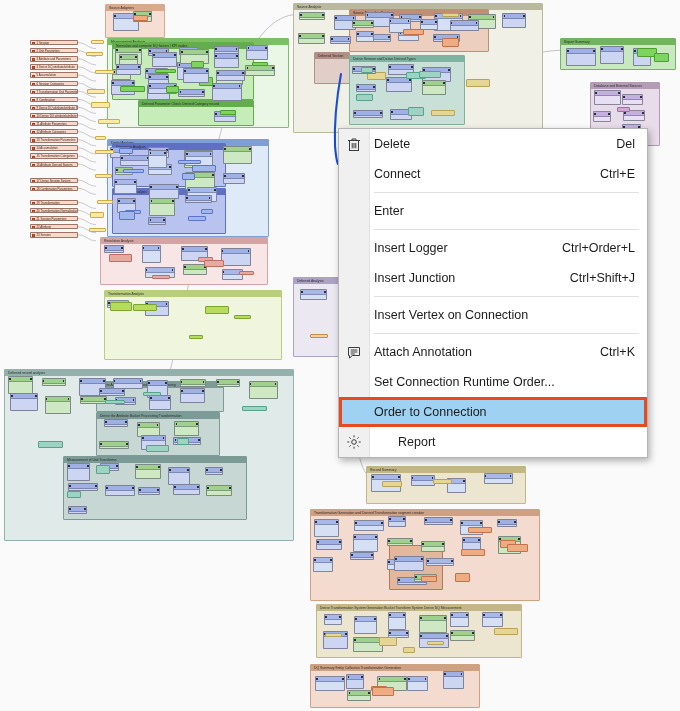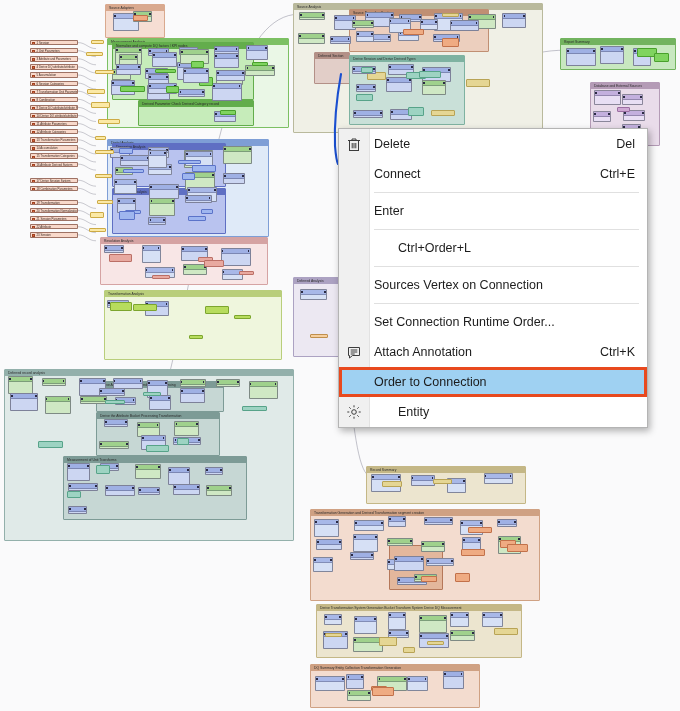--- a/index.html
+++ b/index.html
@@ -1582,51 +1582,56 @@
           <span class="mlabel">Connect</span>
           <span class="mkey">Ctrl+E</span>
         </div>
         <div class="msep"></div>
         <div class="mi">
           <span class="mlabel">Enter</span>
           <span class="mkey"></span>
         </div>
         <div class="msep"></div>
         <div class="mi">
+          <span class="mlabel">Insert Logger</span>
           <span class="mkey">Ctrl+Order+L</span>
+        </div>
+        <div class="mi">
+          <span class="mlabel">Insert Junction</span>
+          <span class="mkey">Ctrl+Shift+J</span>
         </div>
         <div class="msep"></div>
         <div class="mi">
-          <span class="mlabel">Sources Vertex on Connection</span>
+          <span class="mlabel">Insert Vertex on Connection</span>
           <span class="mkey"></span>
         </div>
         <div class="msep"></div>
-        <div class="mi">
-          <span class="mlabel">Set Connection Runtime Order...</span>
-          <span class="mkey"></span>
-        </div>
         <div class="mi">
           <span class="micon">
             <svg width="16" height="16" viewBox="0 0 16 16" fill="none" stroke="#3c3c3c" stroke-width="1">
               <path d="M2.5 3.5h11v8h-7l-3 2.5V11.5h-1z"></path>
               <path d="M4.7 6h6.6M4.7 8h6.6M4.7 10h4"></path>
             </svg>
           </span>
           <span class="mlabel">Attach Annotation</span>
           <span class="mkey">Ctrl+K</span>
         </div>
+        <div class="mi">
+          <span class="mlabel">Set Connection Runtime Order...</span>
+          <span class="mkey"></span>
+        </div>
         <div class="mi highlight" style="background: rgb(159, 209, 242); border-color: rgb(232, 73, 30);">
           <span class="mlabel">Order to Connection</span>
           <span class="mkey"></span>
         </div>
         <div class="mi">
           <span class="micon">
             <svg width="16" height="16" viewBox="0 0 16 16" fill="none" stroke="#3c3c3c" stroke-width="1">
               <circle cx="8" cy="8" r="2.3"></circle>
               <path d="M8 1.3v2M8 12.7v2M1.3 8h2M12.7 8h2M3.3 3.3l1.4 1.4M11.3 11.3l1.4 1.4M12.7 3.3l-1.4 1.4M4.7 11.3l-1.4 1.4"></path>
             </svg>
           </span>
-          <span class="mkey">Entity</span>
+          <span class="mkey">Report</span>
         </div>
       </div>
   </div>
 
 </div>
 
 </body></html>

